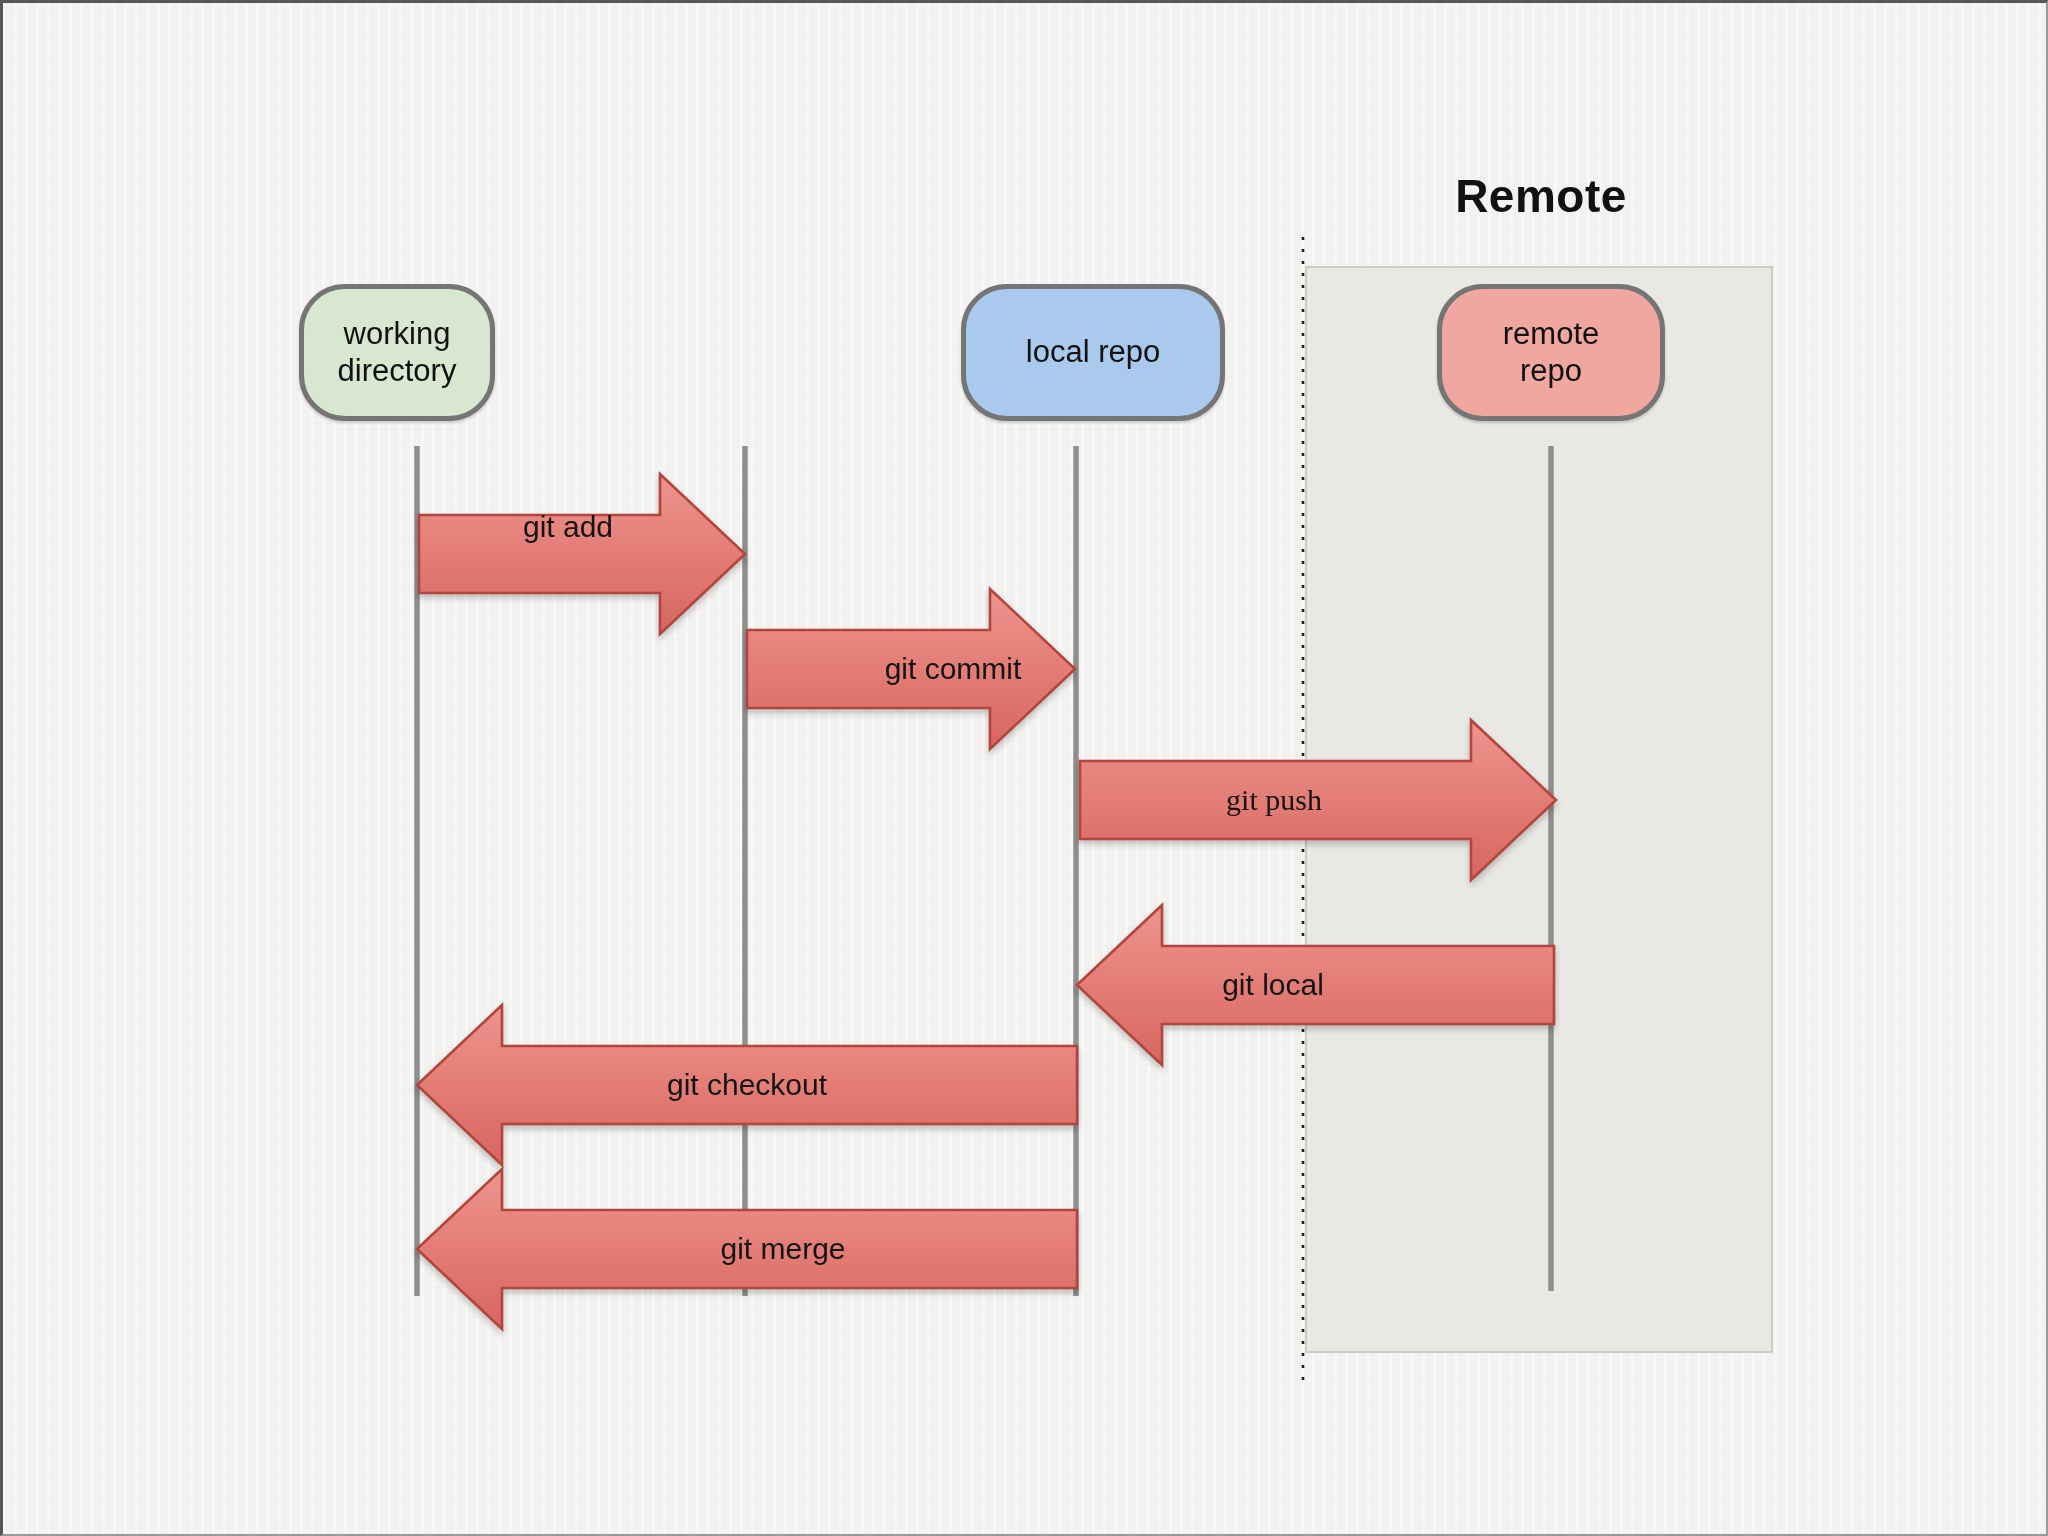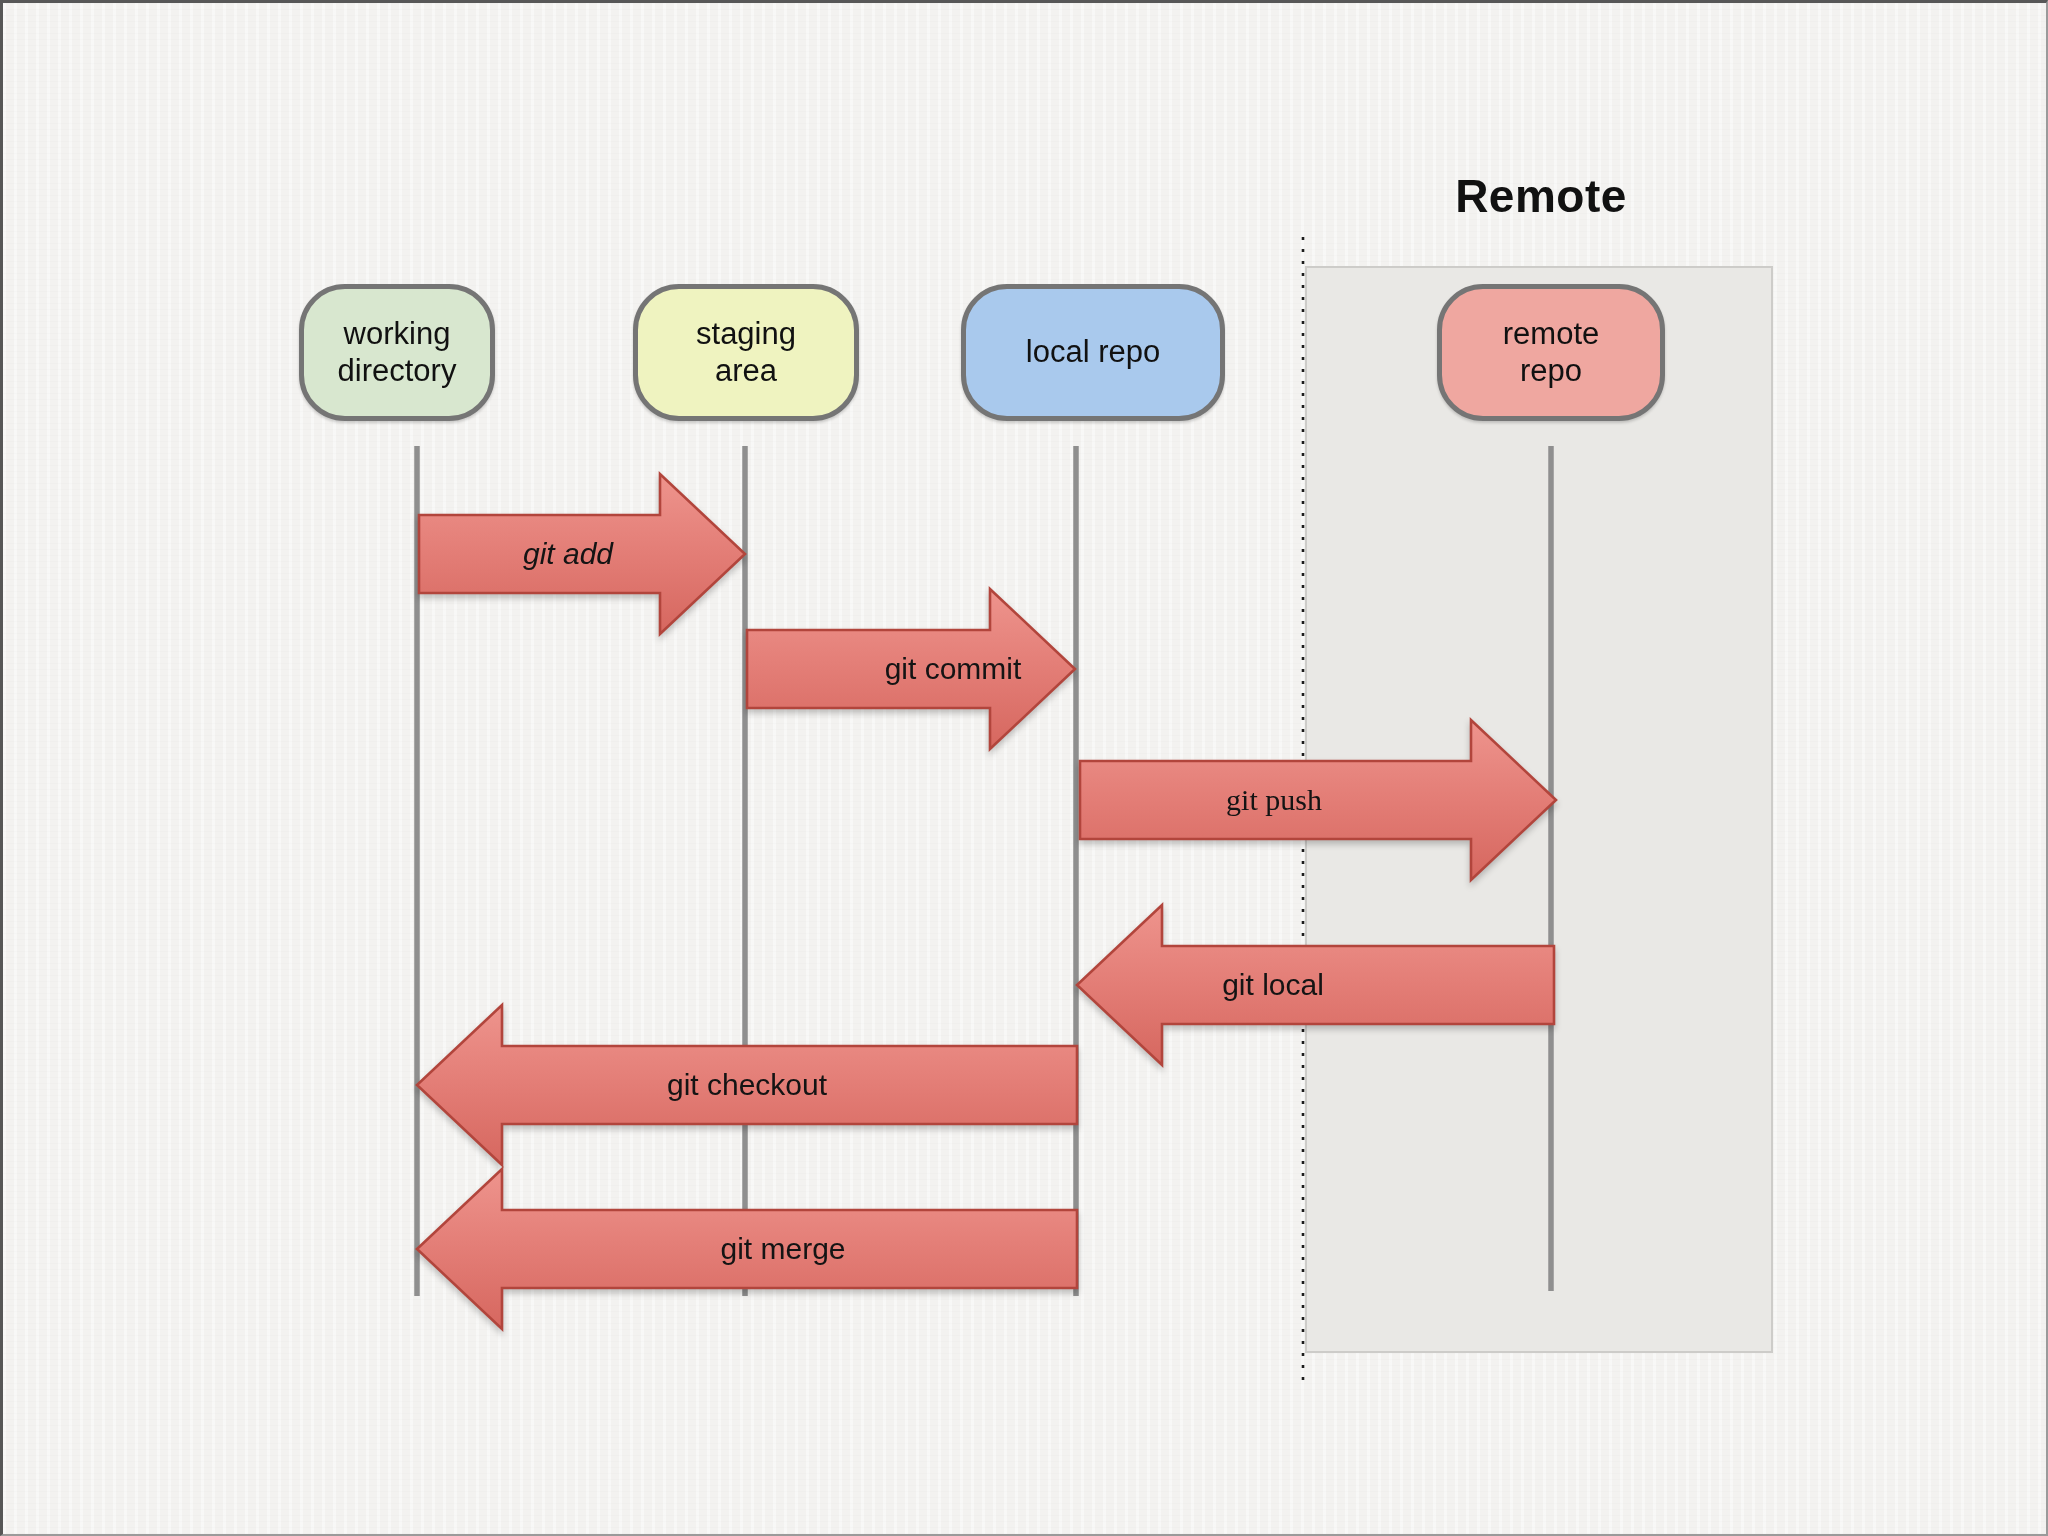--- a/index.html
+++ b/index.html
@@ -84,21 +84,21 @@
 
   
   .arrow-label {
     position: absolute;
     transform: translate(-50%, -50%);
     font-size: 30px;
     white-space: nowrap;
     z-index: 4;
     color: #141414;
   }
-  .lbl-add      { left: 565px;  top: 551px; font-style: italic; }
+  .lbl-add      { left: 565px;  top: 524px; }
   .lbl-commit   { left: 950px;  top: 666px; }
   .lbl-push     { left: 1271px; top: 797px; font-family: Liberation Serif, serif; }
   .lbl-fetch    { left: 1270px; top: 982px; }
   .lbl-checkout { left: 744px;  top: 1082px; }
   .lbl-merge    { left: 780px;  top: 1246px; }
 </style>
 </head>
 <body>
 
 <div class="canvas">
@@ -130,24 +130,20 @@
     <polygon class="arrow" points="1077,758 1468,758 1468,717 1553,797 1468,877 1468,836 1077,836"></polygon>
     <polygon class="arrow" points="1551,943 1159,943 1159,902 1074,982 1159,1062 1159,1021 1551,1021"></polygon>
     <polygon class="arrow" points="1074,1043 499,1043 499,1002 414,1082 499,1162 499,1121 1074,1121"></polygon>
     <polygon class="arrow" points="1074,1207 499,1207 499,1166 414,1246 499,1326 499,1285 1074,1285"></polygon>
   </svg>
 
   <div class="node node-working">
     <span class="node-label">working
 directory</span>
   </div>
-  <div class="node node-staging">
-    <span class="node-label">staging
-area</span>
-  </div>
   <div class="node node-local">
     <span class="node-label">local repo</span>
   </div>
   <div class="node node-remote">
     <span class="node-label">remote
 repo</span>
   </div>
 
   <div class="arrow-label lbl-add">git add</div>
   <div class="arrow-label lbl-commit">git commit</div>

